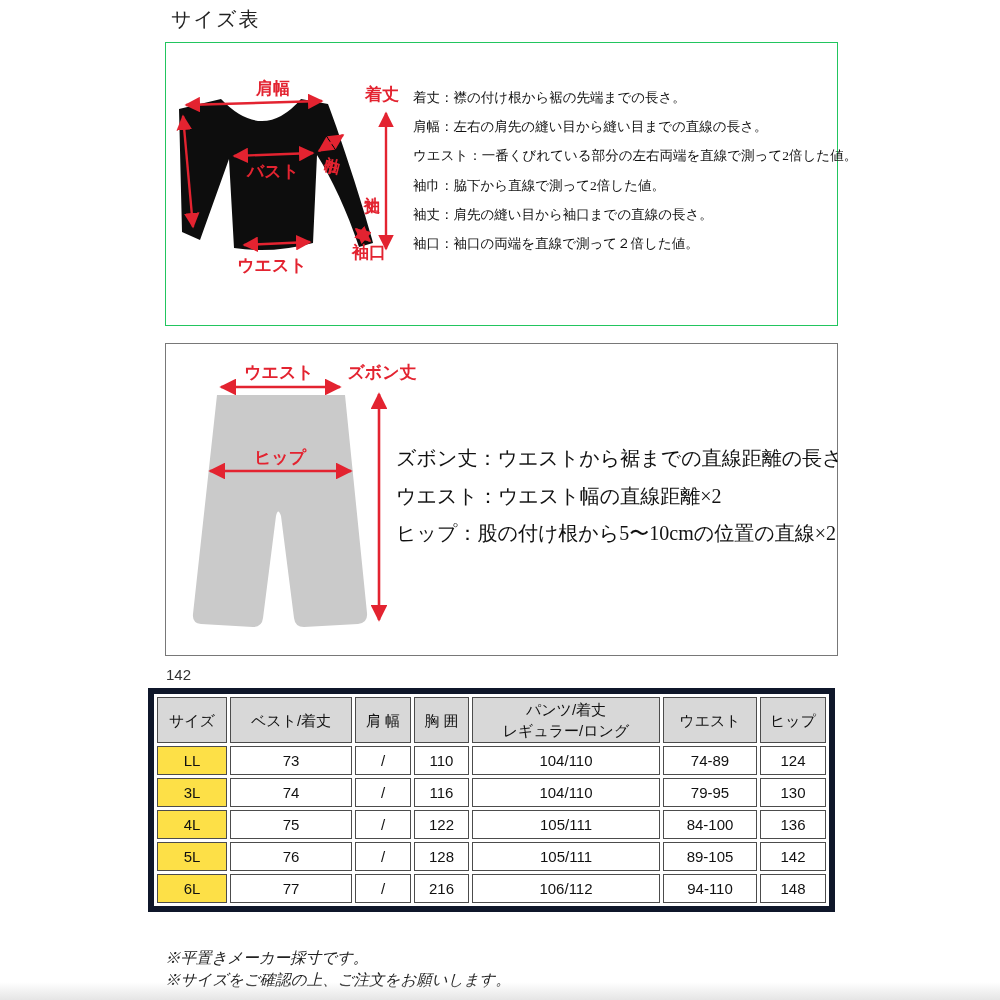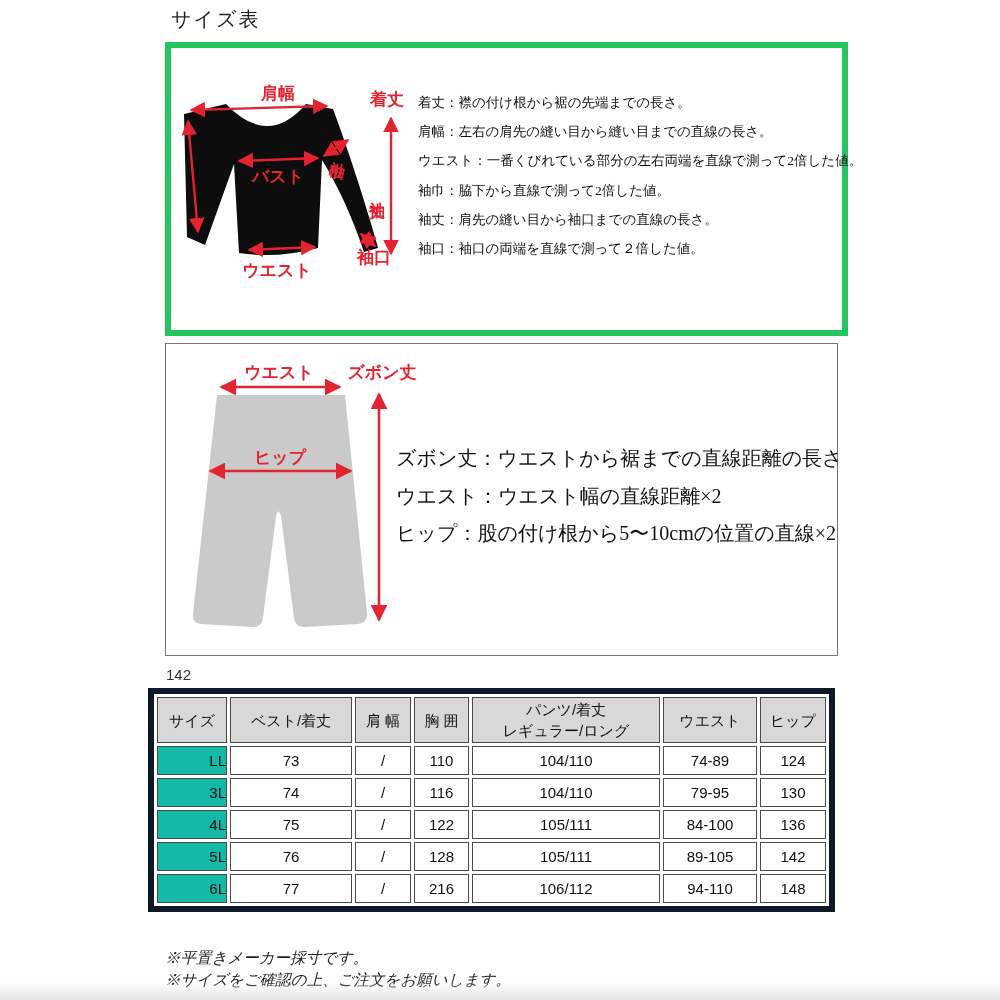--- a/index.html
+++ b/index.html
@@ -1,40 +1,40 @@
 <!DOCTYPE html>
 <html><head>
 <meta charset="utf-8">
 <style>
   html,body{margin:0;padding:0;background:#fff;}
   .canvas{position:relative;width:1000px;height:1000px;background:#fff;overflow:hidden;
           font-family:"Liberation Sans",sans-serif;color:#1a1a1a;}
   .title{position:absolute;left:171px;top:6px;font-size:20px;letter-spacing:2px;
          font-family:"Liberation Serif","DejaVu Serif",serif;color:#222;}
   .box{position:absolute;left:165px;width:671px;background:#fff;}
-  .box1{top:42px;height:282px;border:6px solid #22c55e;}
+  .box1{top:42px;height:282px;border:1px solid #22c55e;}
   .box2{top:343px;height:311px;border:1px solid #787878;}
   .box svg{position:absolute;left:0;top:0;}
   .desc1{position:absolute;left:247px;top:40px;font-family:"Liberation Serif","DejaVu Serif",serif;
          font-size:13.5px;line-height:29.2px;color:#111;white-space:nowrap;}
   .desc2{position:absolute;left:230px;top:96px;font-family:"Liberation Serif","DejaVu Serif",serif;
          font-size:20px;line-height:37.5px;color:#111;white-space:nowrap;}
   .vlabel{position:absolute;writing-mode:vertical-rl;text-orientation:upright;
           font-family:"Liberation Serif","DejaVu Serif",serif;font-weight:bold;
           font-size:16px;color:#e32330;line-height:1;letter-spacing:1px;}
   .v-sleevelen{left:198px;top:141px;}
   .v-sleevewid{left:163px;top:102px;transform:rotate(14deg);}
   .table-label{position:absolute;left:166px;top:666px;font-size:15px;color:#333;}
   table.size{position:absolute;left:148px;top:688px;border-collapse:separate;border-spacing:3px;
              table-layout:fixed;border:6px solid #0f172a;background:#fff;}
   table.size th,table.size td{border:1px solid #4c4c4c;text-align:center;vertical-align:middle;
              box-sizing:border-box;font-weight:normal;font-size:15px;color:#111;padding:0;}
   table.size th{background:#d8d8d8;height:46px;line-height:1.4;}
   table.size td{height:29px;background:#fff;}
-  table.size td.sizecol{background:#14b8a6;text-align:right;}
+  table.size td.sizecol{background:#fde047;}
   .notes{position:absolute;left:165px;top:947px;font-size:15.5px;line-height:21.5px;color:#222;font-style:italic;}
   .bottom-fade{position:absolute;left:0;right:0;bottom:0;height:18px;
                background:linear-gradient(to bottom,rgba(236,236,236,0),#e5e5e5);}
   .rlabel{fill:#e32330;font-family:"Liberation Serif","DejaVu Serif",serif;font-weight:bold;}
 </style>
 </head>
 <body>
 
 <div class="canvas">
 

